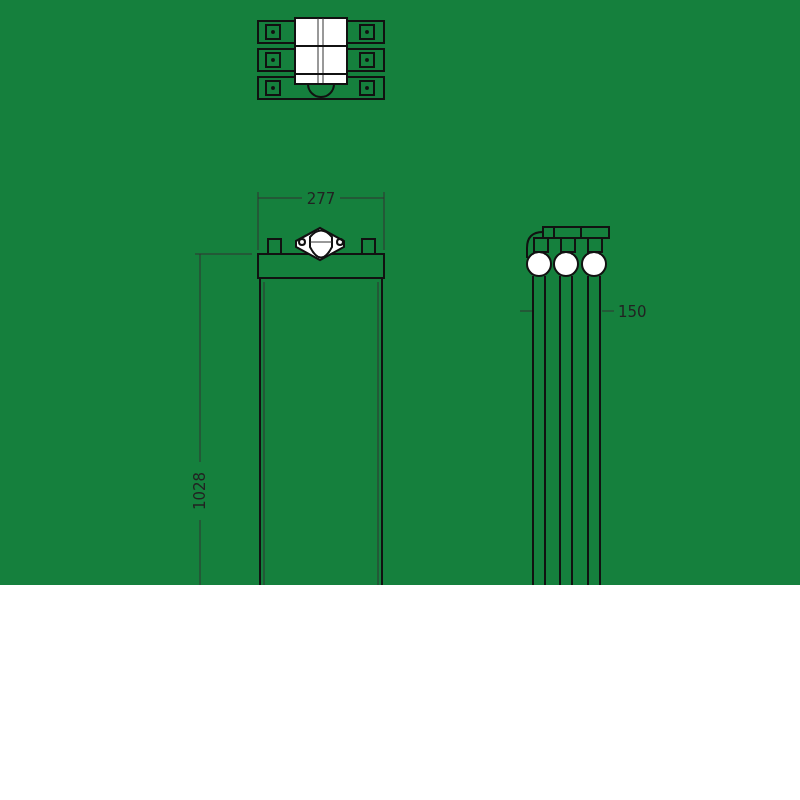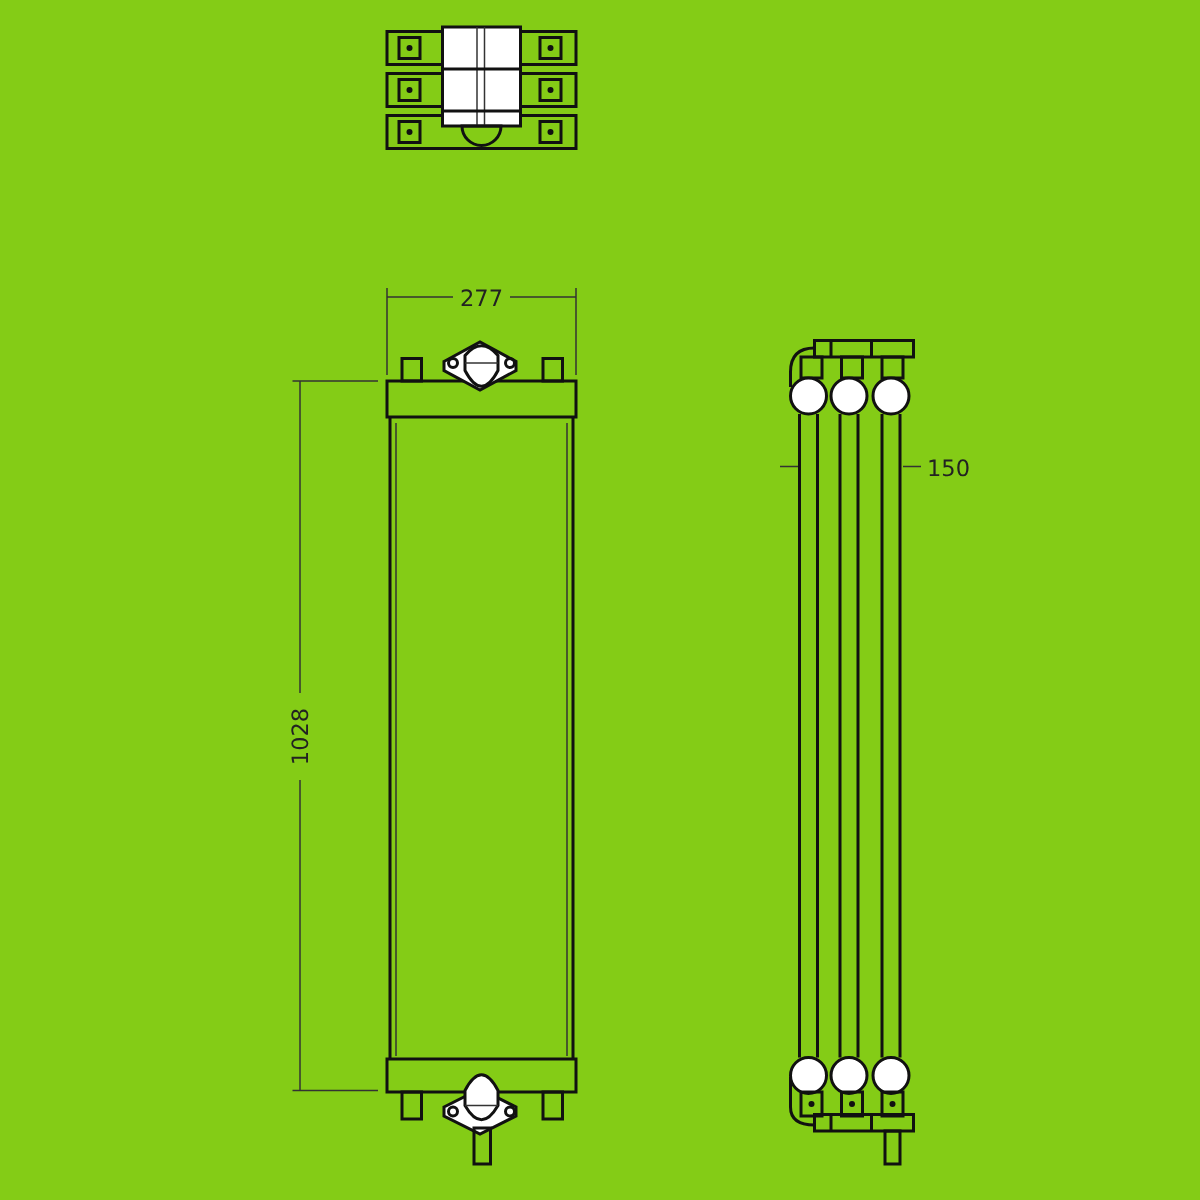--- a/index.html
+++ b/index.html
@@ -1,16 +1,16 @@
 <!DOCTYPE html>
 <html><head>
 <meta charset="utf-8">
 <style>
   html,body{margin:0;padding:0;background:#fff;}
-  #canvas{position:relative;width:800px;height:800px;background:#84cc16;overflow:hidden;}
+  #canvas{position:relative;width:800px;height:585px;background:#15803d;overflow:hidden;}
   svg{position:absolute;left:0;top:0;}
   .dim{font-family:"DejaVu Sans",sans-serif;font-size:15px;fill:#222;}
   .k{stroke:#111;fill:none;stroke-width:2;}
   .t{stroke:#333;fill:none;stroke-width:1;}
   .w{stroke:#111;fill:#fff;stroke-width:2;}
 </style>
 </head>
 <body>
 
 <div id="canvas">

